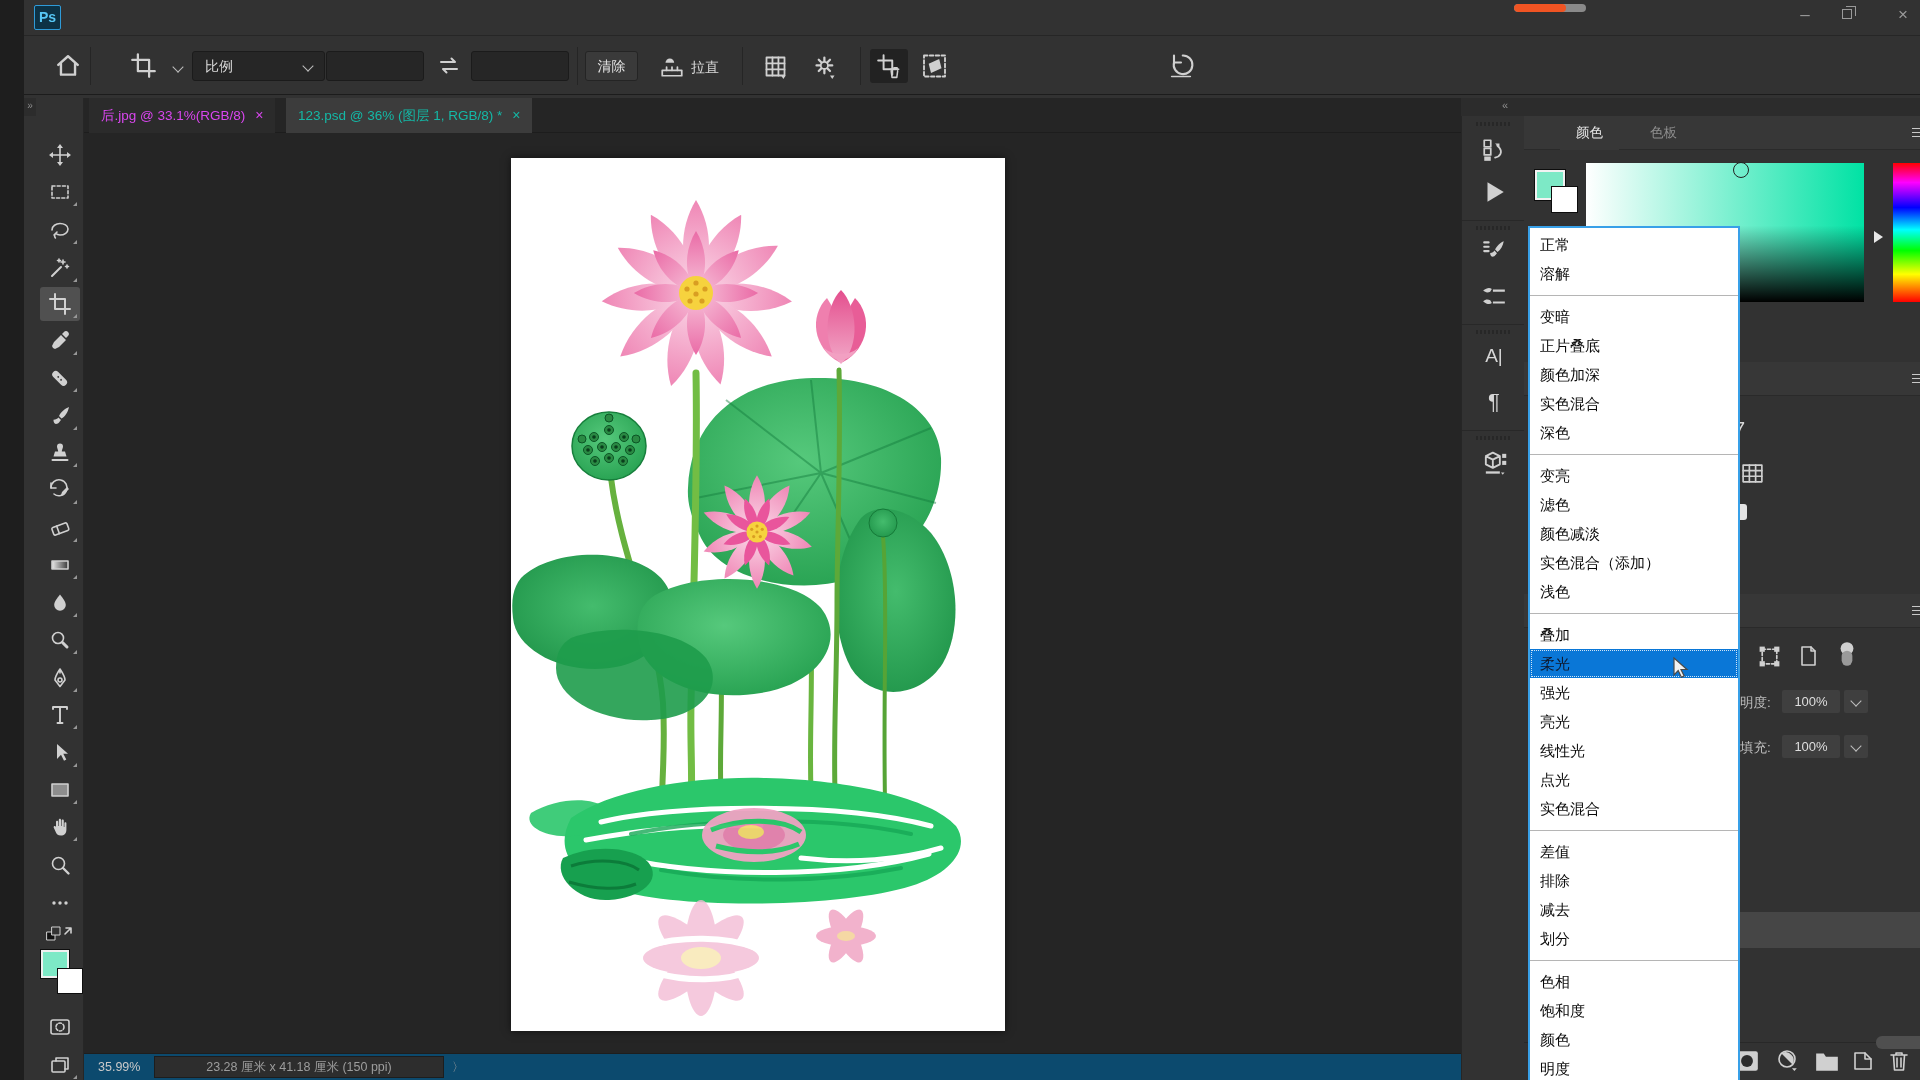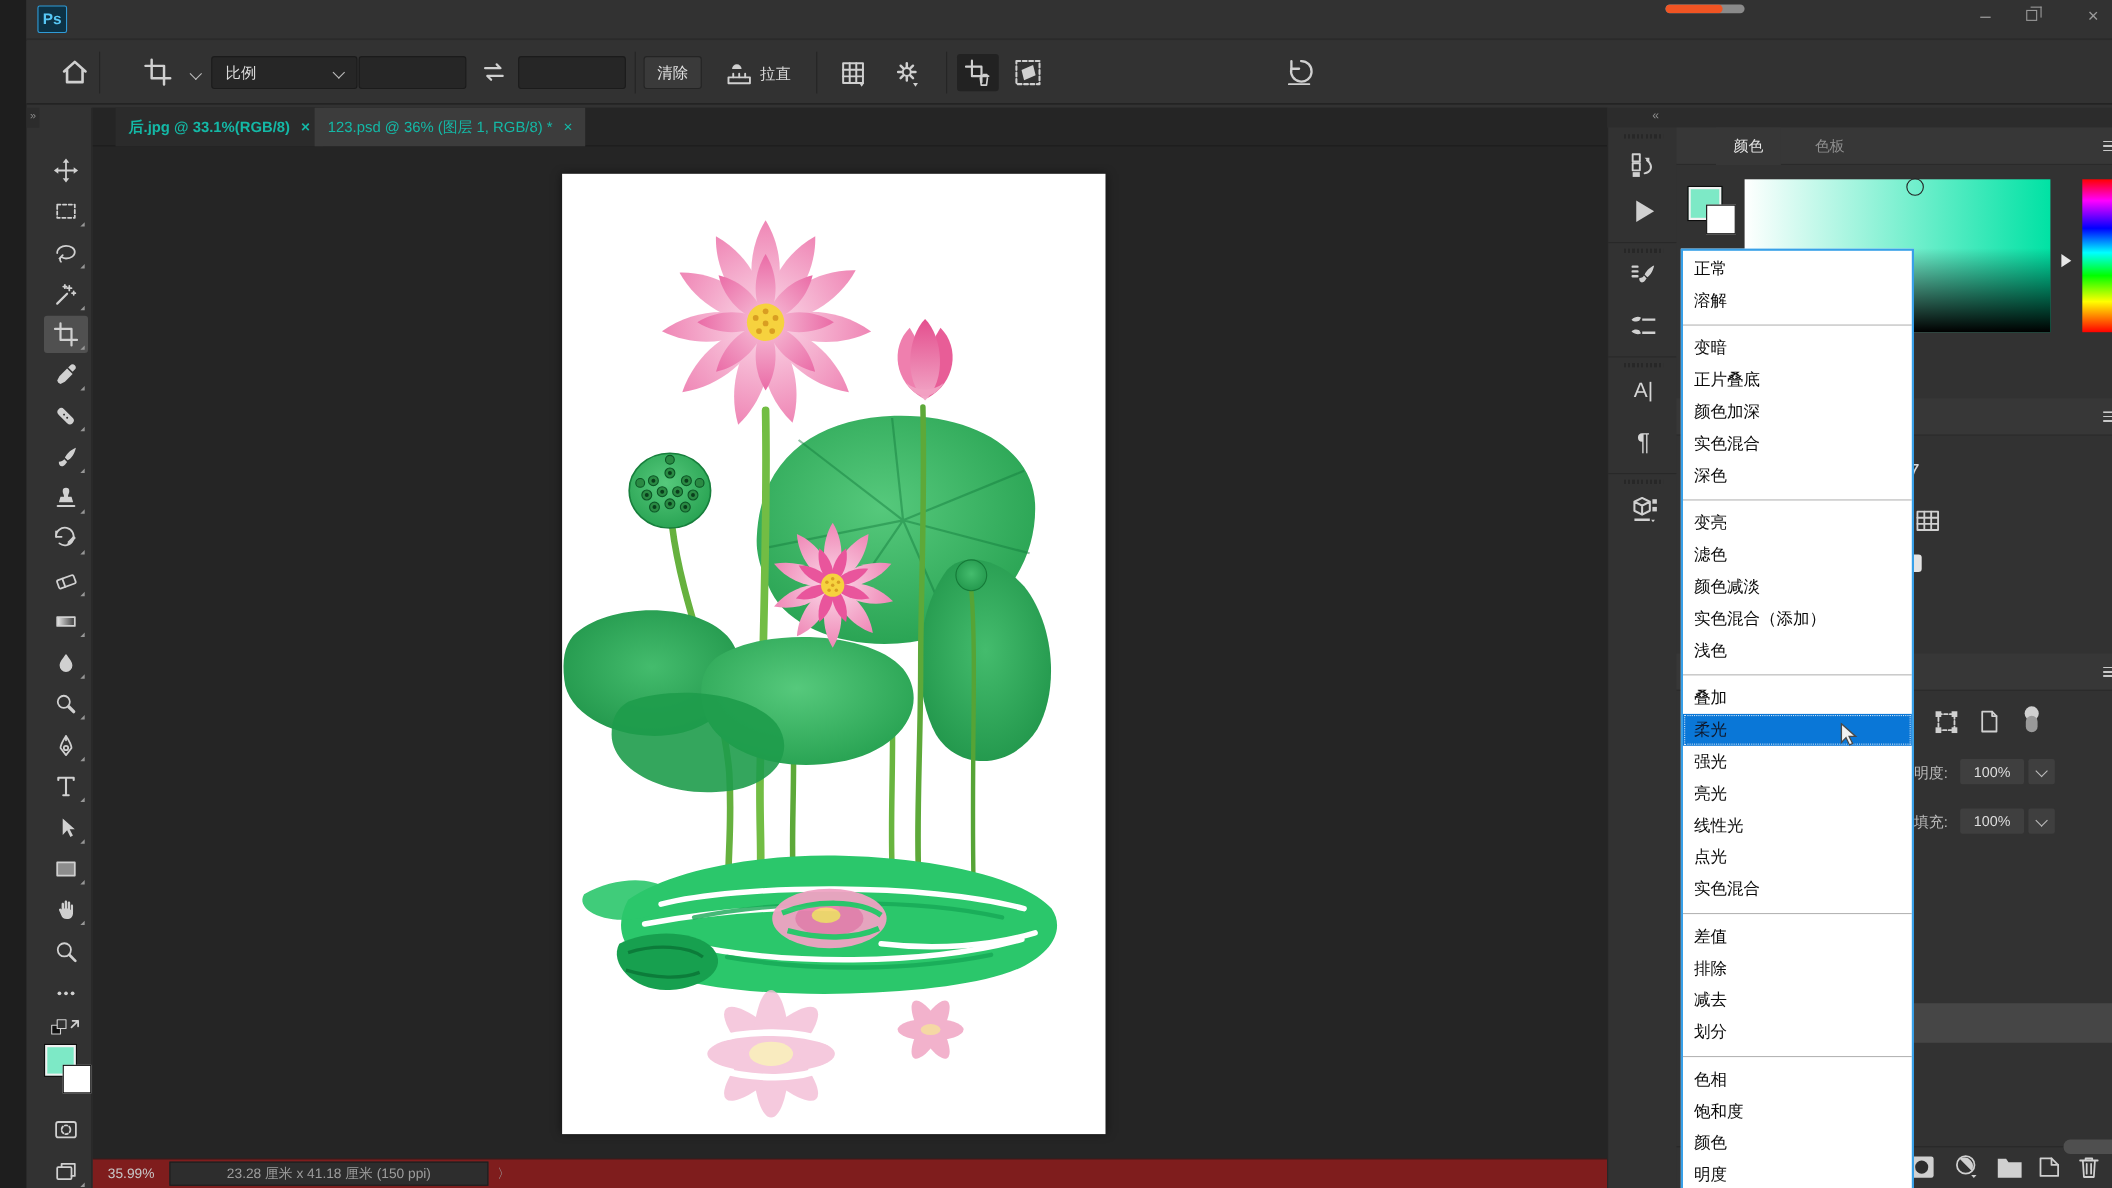--- a/index.html
+++ b/index.html
@@ -39,26 +39,26 @@
   .tool.active { background:#505050; border-radius:3px; }
   .tool .cnr { position:absolute; right:3px; bottom:3px; width:0; height:0;
     border-left:4px solid transparent; border-bottom:4px solid #989898; }
   .tsw { position:absolute; border:1px solid #0e0e0e; }
 
   
   #docarea { left:60px; top:98px; width:1377px; height:955px; background:#252525; }
   #tabbar { left:60px; top:98px; width:1377px; height:35px; background:#252525; border-bottom:1px solid #1d1d1d; }
   .tab { position:absolute; top:0; height:35px; font-size:13.5px; line-height:35px; padding:0 30px 0 12px; }
   .tab .x { position:absolute; right:8px; top:0; width:16px; line-height:35px; text-align:center; font-size:14px; }
-  #tab-0 { left:21px; background:#2b2b2b; color:#14b8a6;font-weight:bold; }
+  #tab-0 { left:5px; background:#2b2b2b; color:#d946ef; }
   #tab-1 { left:202px; background:#3c3c3c; color:#14b8a6; }
   #canvas { left:487px; top:158px; width:494px; height:873px; background:#ffffff; box-shadow:0 0 8px rgba(0,0,0,.55); }
 
   
-  #statusbar { left:60px; top:1053px; width:1377px; height:27px; background:#7f1d1d; border-top:1px solid #1e1e1e; }
+  #statusbar { left:60px; top:1053px; width:1377px; height:27px; background:#0c4a6e; border-top:1px solid #1e1e1e; }
   #status-zoom { left:14px; top:0; line-height:26px; font-size:12.5px; color:#c9c9c9; }
   #status-doc { left:70px; top:2px; width:290px; height:22px; background:#2d2d2d; border:1px solid #1d1d1d;
     color:#9d9d9d; font-size:12.5px; text-align:center; line-height:20px; }
   #status-chev { left:368px; top:0; line-height:26px; color:#9d9d9d; font-size:12px; }
 
   
   #dock-header { left:1437px; top:98px; width:483px; height:18px; background:#2c2c2c; color:#909090; font-size:11px; }
   #dockstrip { left:1437px; top:116px; width:63px; height:964px; background:#323232; border-left:1px solid #262626; }
   .dock-btn { position:absolute; left:12px; width:40px; height:36px; display:flex; align-items:center; justify-content:center; color:#cfcfcf; }
   .grip { position:absolute; left:14px; width:36px; height:4px;

